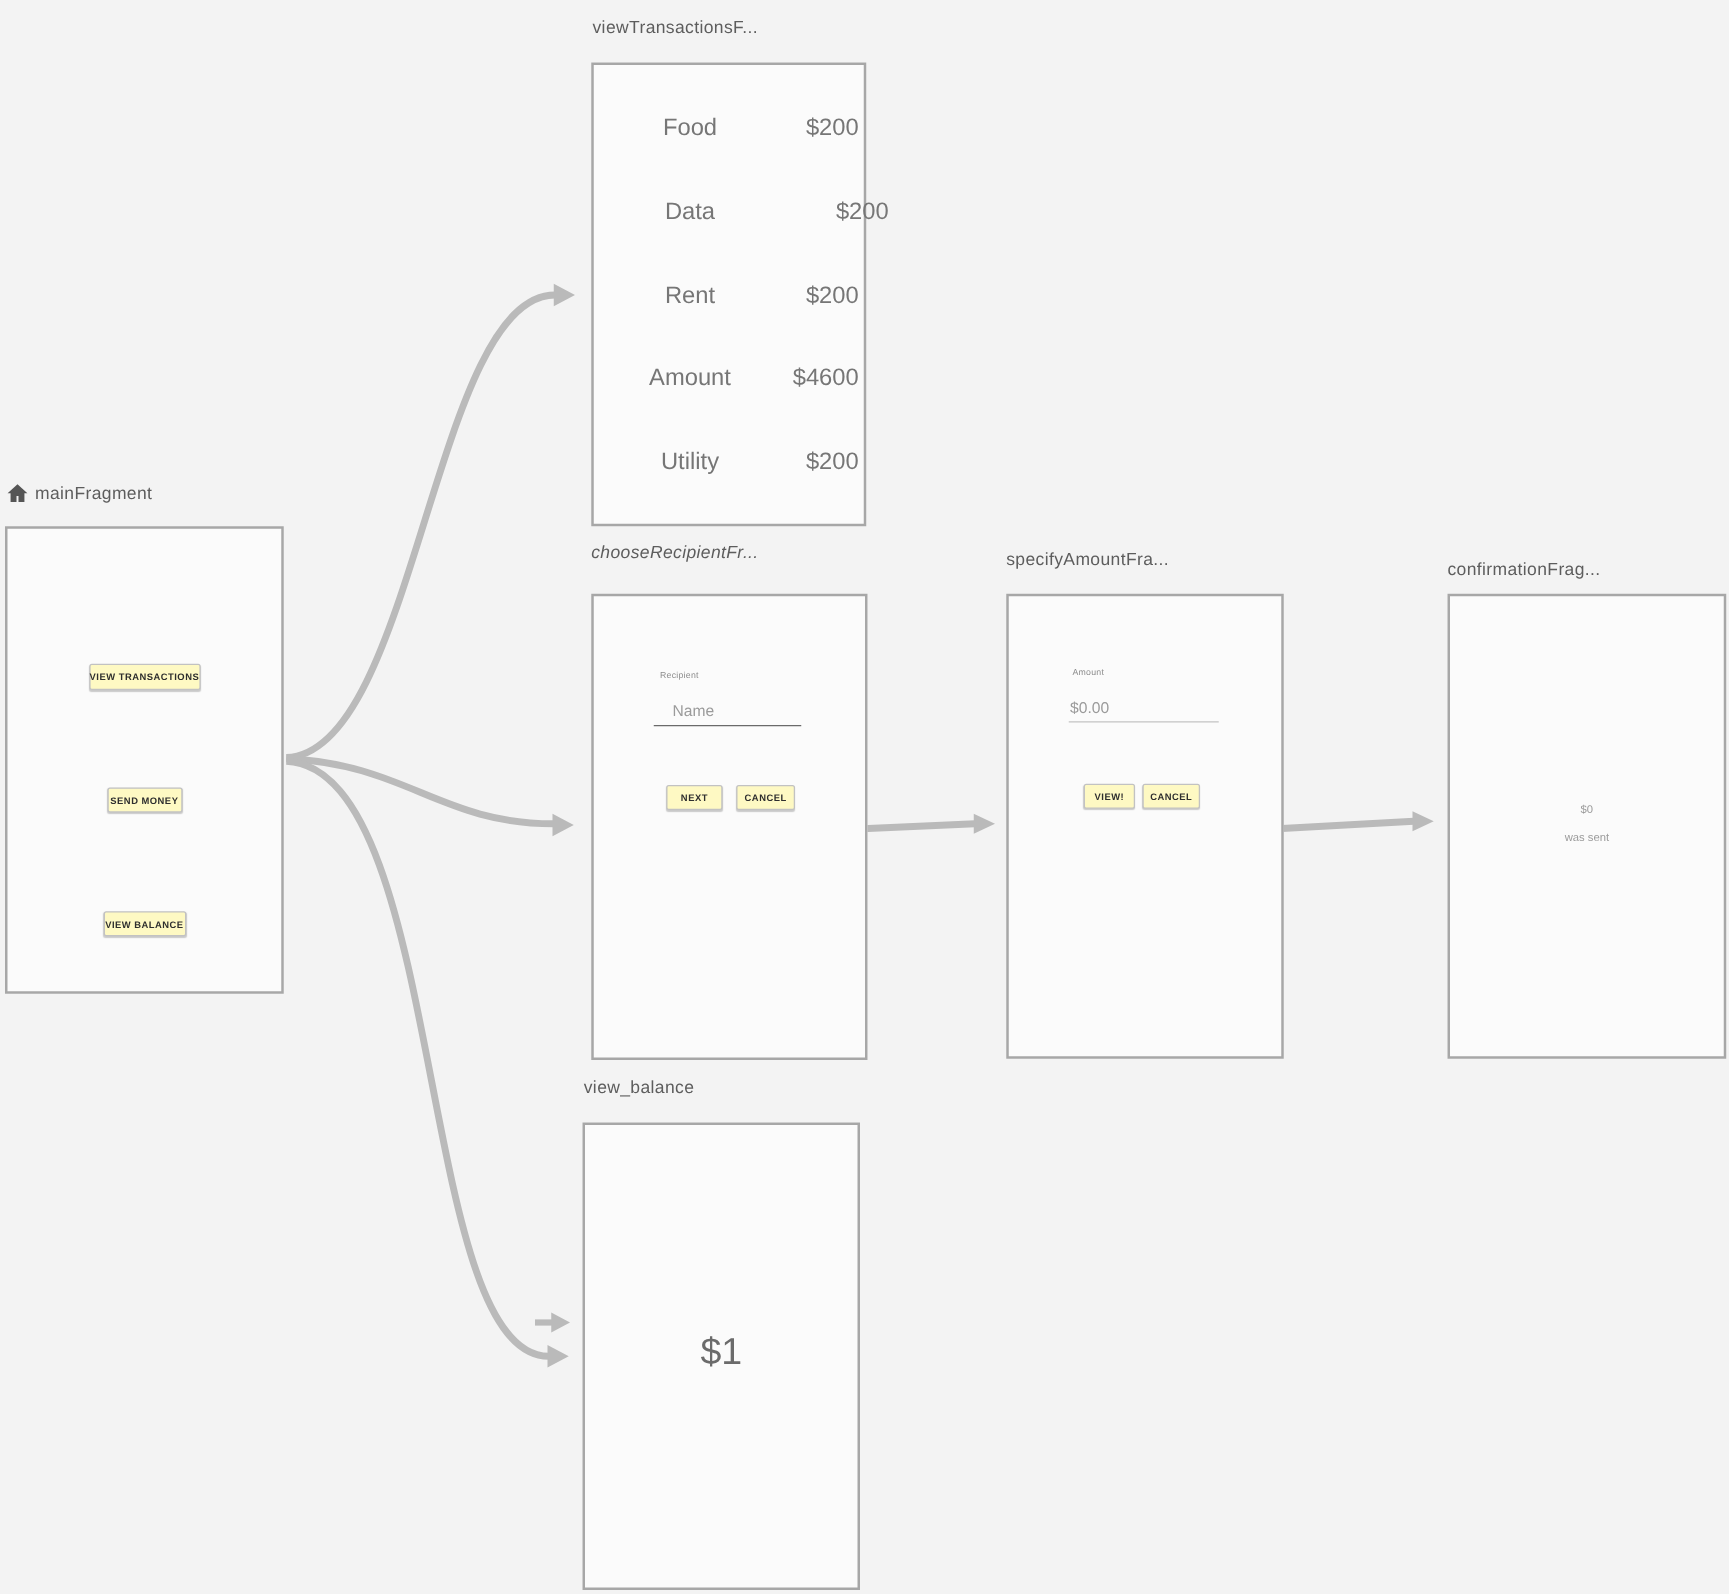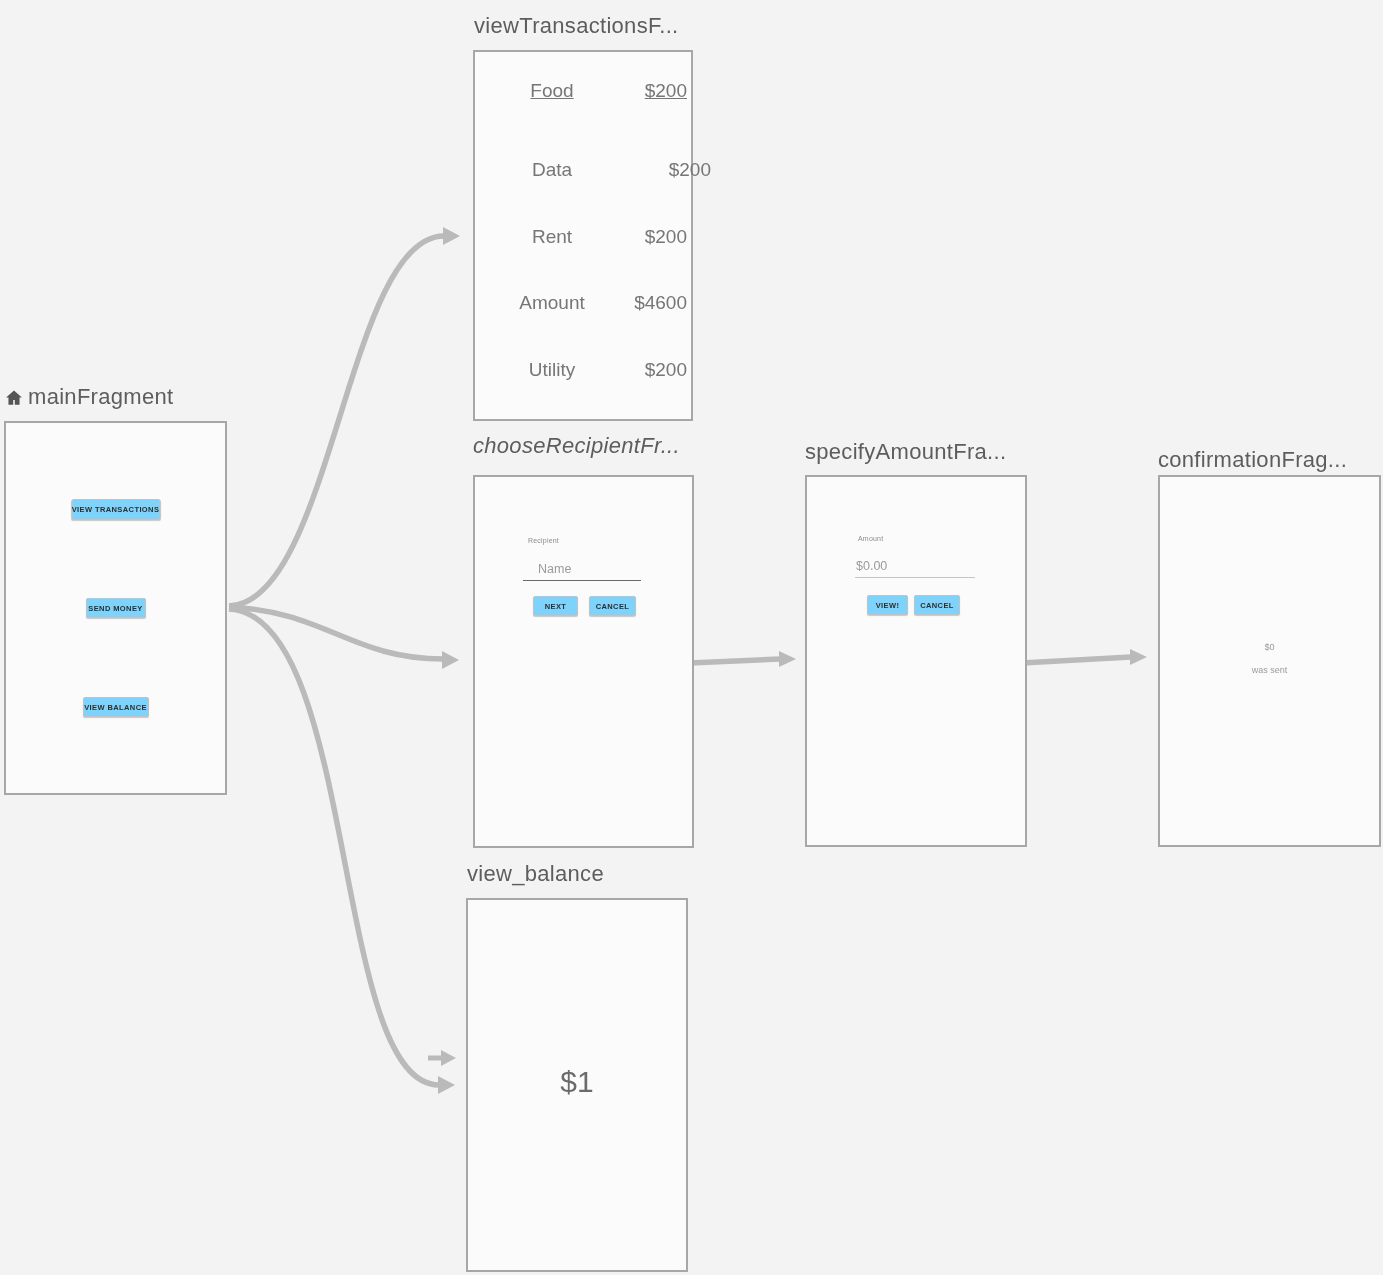--- a/index.html
+++ b/index.html
@@ -14,50 +14,51 @@
     background:#f3f3f3;
     overflow:hidden;
   }
   svg.arrow-layer{
     position:absolute;left:0;top:0;width:1383px;height:1275px;
     pointer-events:none;
   }
   
   .frag-title{
     position:absolute;
-    font-size:22px;
+    font-size:14px;
     letter-spacing:0.3px;
     color:#5d5d5d;
     white-space:nowrap;
     display:flex;
     align-items:center;
     gap:4px;
   }
   .frag-title .home-ic{display:inline-flex;margin-top:1px;}
   
   .panel{
     position:absolute;
     background:#fbfbfb;
     border:2px solid #a7a7a7;
     box-sizing:border-box;
   }
   
   .abtn{
     position:absolute;
     display:flex;align-items:center;justify-content:center;
-    background:#7dd3fc;
+    background:#fef9c3;
     border:1px solid #c2c2c2;
     border-radius:2px;
     box-shadow:0 1px 1px rgba(0,0,0,0.20);
     color:#2e2e2e;
     font-weight:bold;
     font-size:7.5px;
     letter-spacing:0.4px;
     white-space:nowrap;
     box-sizing:border-box;
+    margin-top:32px;
   }
   .center-x{left:50%;transform:translateX(-50%);}
   .tx-row{
     position:absolute;
     display:flex;
     left:27px;
     width:185px;
     color:#767676;
     font-size:19px;
   }
@@ -134,21 +135,21 @@
   <div class="panel" style="left:4px;top:421px;width:223px;height:374px;">
     <div class="abtn center-x" style="top:76px;width:89px;height:21px;">VIEW TRANSACTIONS</div>
     <div class="abtn center-x" style="top:175px;width:60px;height:20px;">SEND MONEY</div>
     <div class="abtn center-x" style="top:274px;width:66px;height:20px;">VIEW BALANCE</div>
   </div>
 
   <div class="frag-title" style="left:474px;top:13px;">
     <span>viewTransactionsF...</span>
   </div>
   <div class="panel" style="left:473px;top:50px;width:220px;height:371px;">
-    <div class="tx-row" style="top:28px;text-decoration:underline;">
+    <div class="tx-row" style="top:40px;">
       <span class="tx-label">Food</span>
       <span class="tx-amount">$200</span>
     </div>
     <div class="tx-row" style="top:107px;gap:24px;">
       <span class="tx-label">Data</span>
       <span class="tx-amount">$200</span>
     </div>
     <div class="tx-row" style="top:174px;">
       <span class="tx-label">Rent</span>
       <span class="tx-amount">$200</span>

